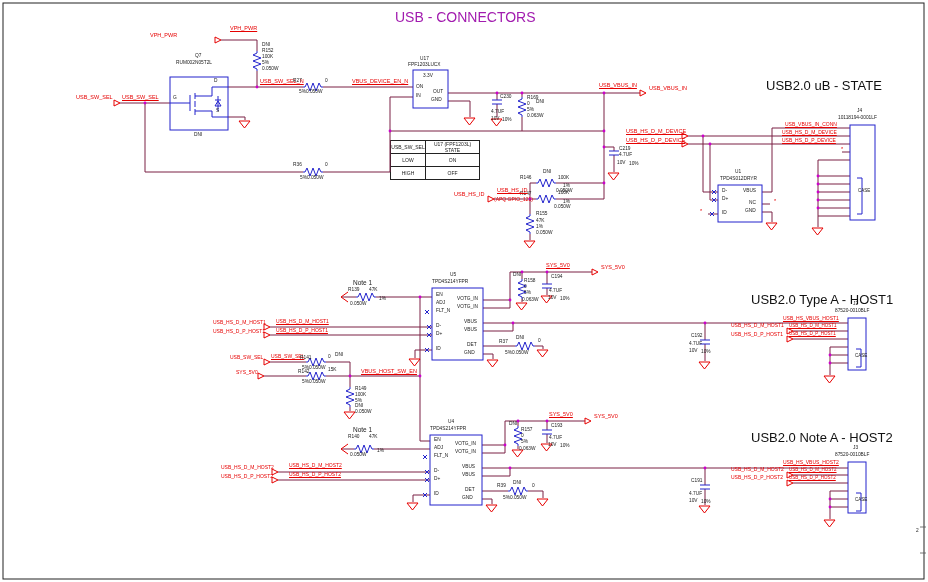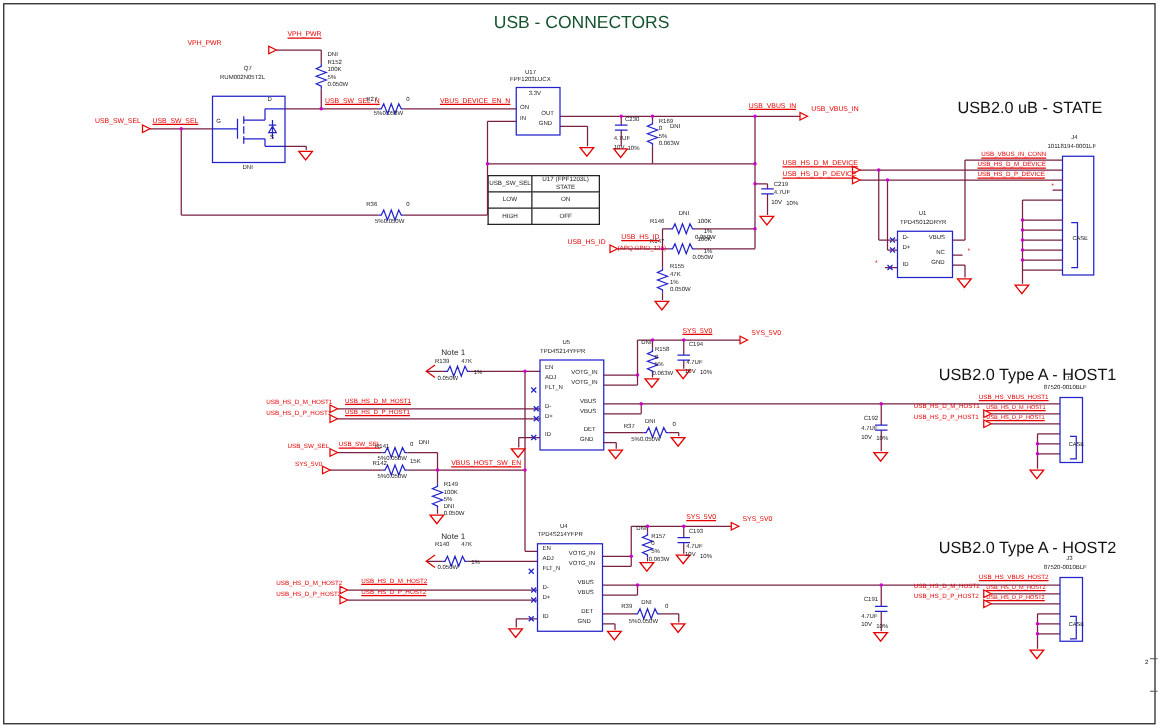--- a/index.html
+++ b/index.html
@@ -4,21 +4,21 @@
 <style>
   html,body{margin:0;padding:0;background:#fff;}
   #sheet{position:relative;width:928px;height:582px;background:#fff;overflow:hidden;
          font-family:"Liberation Sans",sans-serif;}
   .lb{position:absolute;white-space:nowrap;line-height:1;letter-spacing:0;}
   .n{color:var(--net);font-size:5.5px;}
   .p{color:var(--net);font-size:5.5px;}
   .r{color:#1a1a1a;font-size:4.8px;}
   .i{color:#1a1a1a;font-size:4.8px;}
   .u{text-decoration:underline;}
-  .titlebar{position:absolute;left:395px;top:9px;font-size:14px;color:#14532d;}
+  .titlebar{position:absolute;left:395px;top:9px;font-size:14px;color:#a21caf;}
   .sec{position:absolute;font-size:13px;color:#111;}
   #svg{position:absolute;left:0;top:0;}
   .wireg path{stroke:var(--wire);stroke-width:1;fill:none;}
   .compg path,.compg rect{stroke:var(--comp);stroke-width:1;fill:none;}
   .redg path{stroke:var(--net);stroke-width:1;fill:none;}
   .dotg circle{fill:var(--junction);}
   .frame{stroke:#222;fill:none;}
   .tickg path{stroke:#555;stroke-width:0.8;fill:none;}
   #truth-table{position:absolute;left:390px;top:140px;border-collapse:collapse;}
   #truth-table td{border:0.9px solid #222;font-size:5px;color:#1a1a1a;
@@ -26,21 +26,21 @@
   #truth-table td.c1{width:34px;} #truth-table td.c2{width:53px;}
 </style>
 </head>
 <body>
 
 <div id="sheet">
 
   <div class="titlebar">USB - CONNECTORS</div>
   <div class="sec" style="left:766px;top:78px;">USB2.0 uB - STATE</div>
   <div class="sec" style="left:751px;top:292px;">USB2.0 Type A - HOST1</div>
-  <div class="sec" style="left:751px;top:430px;">USB2.0 Type A - HOST2</div>
+  <div class="sec" style="left:751px;top:430px;">USB2.0 Note A - HOST2</div>
 
   <table id="truth-table">
     <tbody>
         <tr>
       <td class="c1">USB_SW_SEL</td>
       <td class="c2">U17 (FPF1203L) STATE</td>
     </tr>
     <tr>
       <td class="c1">LOW</td>
       <td class="c2">ON</td>

